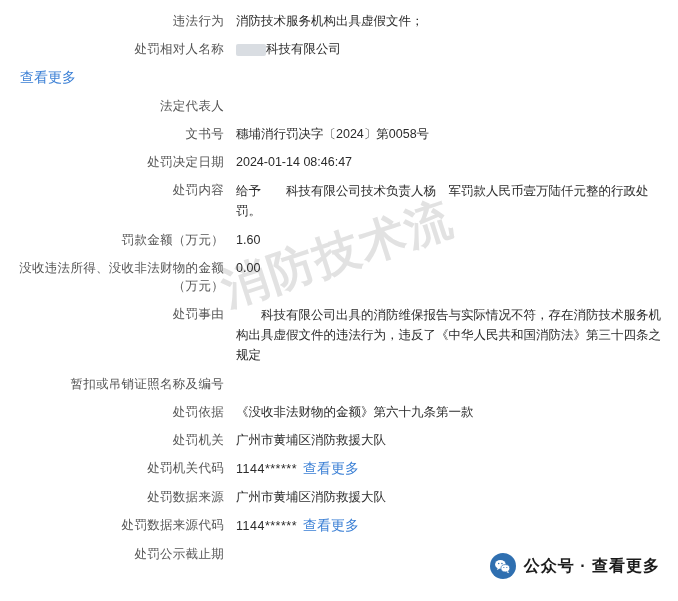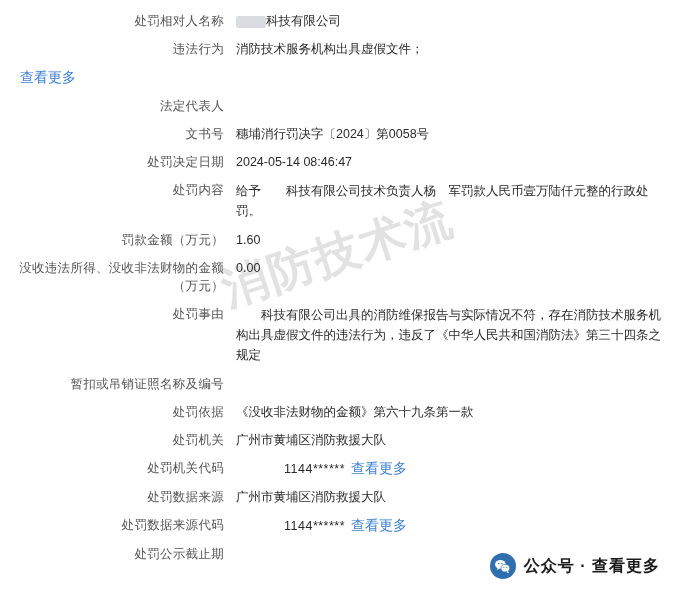--- a/index.html
+++ b/index.html
@@ -67,21 +67,20 @@
     background: #d9dde2;
     border-radius: 2px;
     vertical-align: middle;
     height: 12px;
   }
   .r-w30 { width: 30px; }
   .r-w14 { width: 14px; }
   .mono-code {
     font-family: "Liberation Sans", sans-serif;
     letter-spacing: 0.5px;
-    margin-left: 48px;
   }
   
   .watermark {
     position: absolute;
     left: 214px;
     top: 262px;
     font-size: 46px;
     color: #e2e2e2;
     font-weight: bold;
     transform: rotate(-18deg);
@@ -123,45 +122,45 @@
   }
 </style>
 </head>
 <body>
 
 <div class="doc">
 
   <div class="watermark">消防技术流</div>
 
   <div class="row">
+    <div class="label">违法行为</div>
+    <div class="value dark">消防技术服务机构出具虚假文件；</div>
+  </div>
+
+  <div class="row">
     <div class="label">处罚相对人名称</div>
     <div class="value dark"><span class="redact r-w30"></span><span>科技有限公司</span></div>
   </div>
 
   <div class="row">
-    <div class="label">违法行为</div>
-    <div class="value dark">消防技术服务机构出具虚假文件；</div>
-  </div>
-
-  <div class="row">
     <div class="value"><a class="more-link standalone">查看更多</a></div>
   </div>
 
   <div class="row">
     <div class="label">法定代表人</div>
   </div>
 
   <div class="row">
     <div class="label">文书号</div>
     <div class="value dark">穗埔消行罚决字〔2024〕第0058号</div>
   </div>
 
   <div class="row">
     <div class="label">处罚决定日期</div>
-    <div class="value dark">2024-05-14 08:46:47</div>
+    <div class="value dark">2024-01-14 08:46:47</div>
   </div>
 
   <div class="row">
     <div class="label">处罚内容</div>
     <div class="value dark value-multiline">给予　　科技有限公司技术负责人杨　军罚款人民币壹万陆仟元整的行政处罚。</div>
   </div>
 
   <div class="row">
     <div class="label">罚款金额（万元）</div>
     <div class="value dark">1.60</div>

